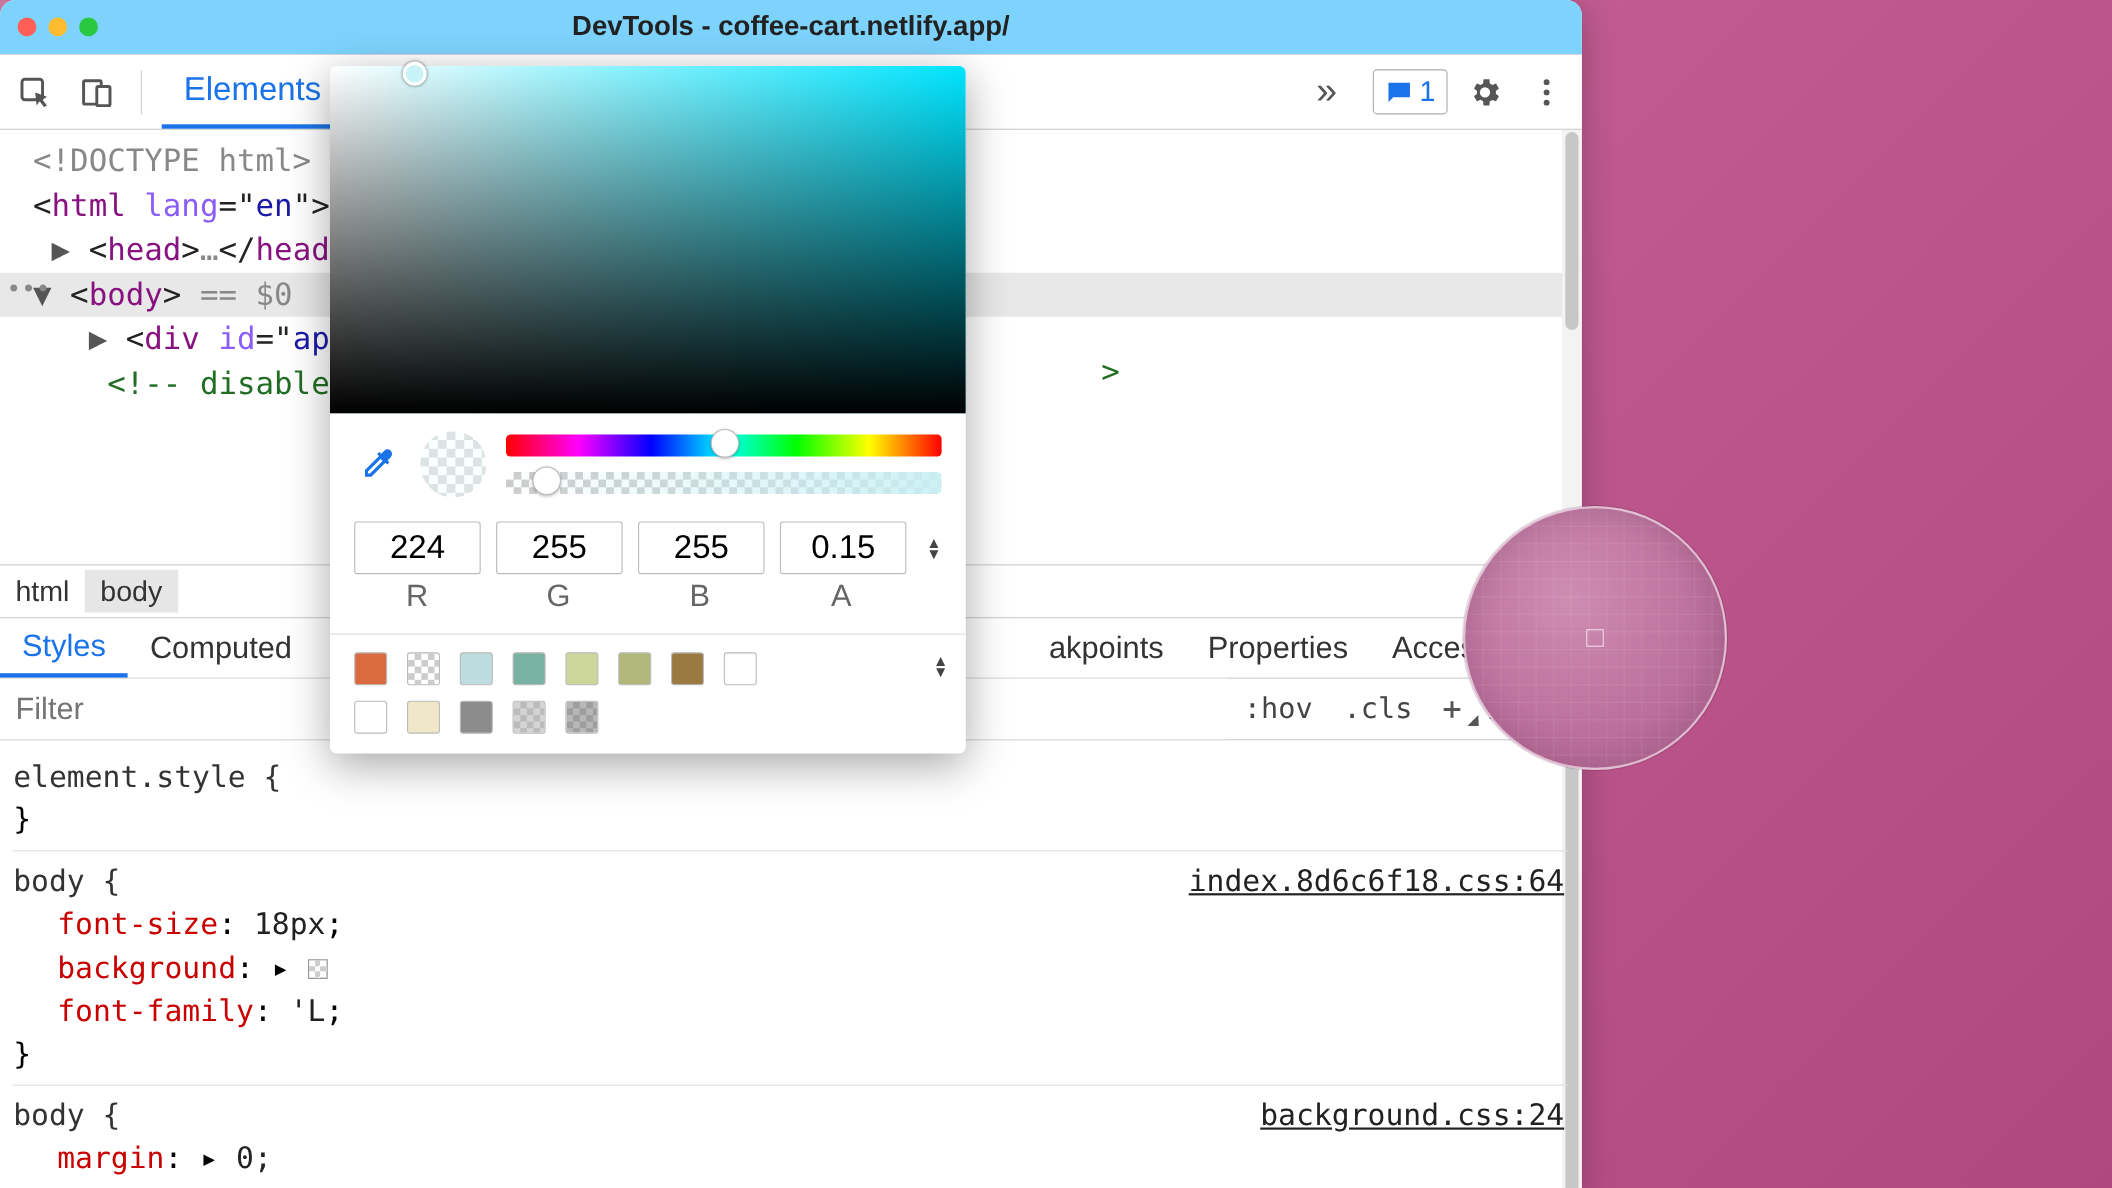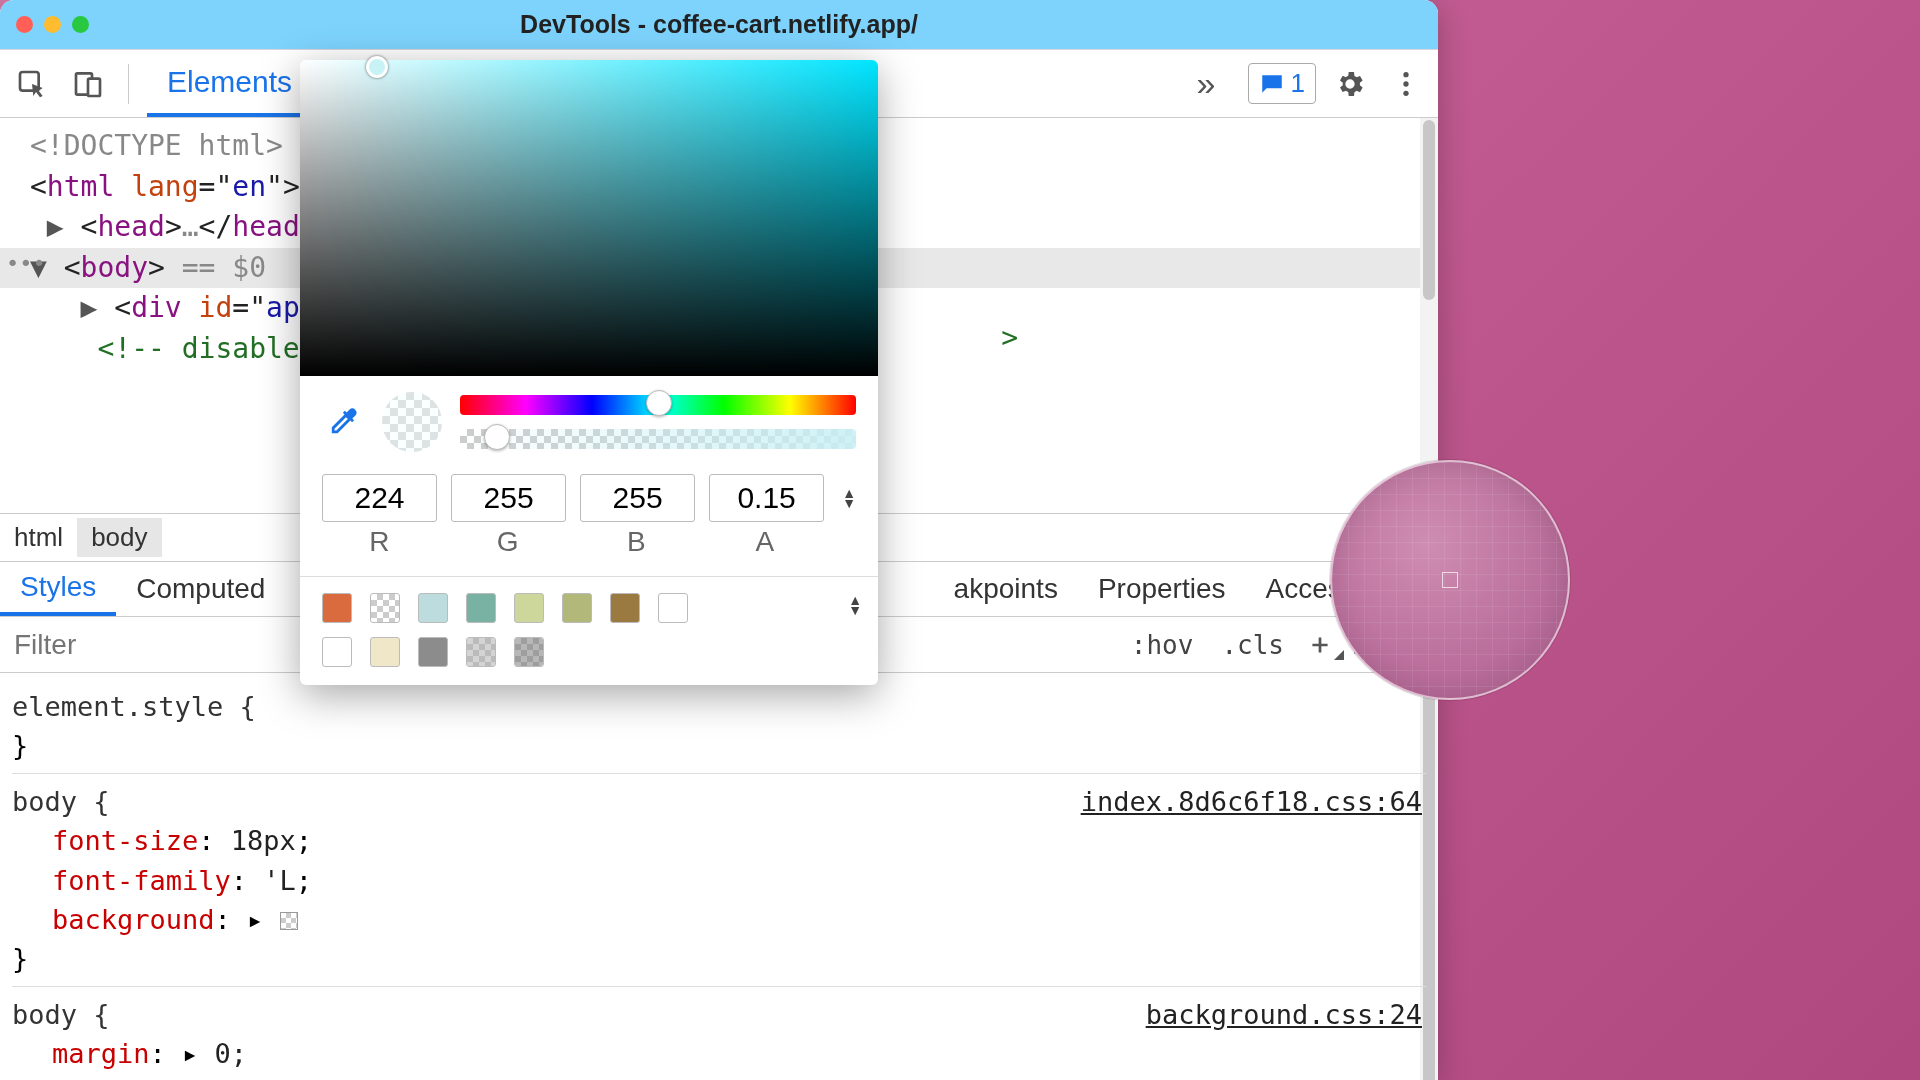--- a/index.html
+++ b/index.html
@@ -35,21 +35,21 @@
   .tab.active { color:#1a73e8; border-bottom:4px solid #1a73e8; }
   .spacer{flex:1;}
   .badge-box{border:1px solid #aaa;border-radius:4px;padding:4px 10px;display:flex;align-items:center;gap:6px;color:#1a73e8;font-size:26px;}
   .badge-box svg{width:26px;height:26px;fill:#1a73e8;}
   .gear,.kebab{color:#555;}
 
   .main { flex:1; display:flex; position:relative; overflow:hidden;}
   .dom-pane { flex:1; overflow:hidden; font-family: Menlo, Consolas, monospace; font-size:28px;}
   .dom-lines { padding: 8px 0 0 30px; line-height:1.45;}
   .dom-lines .ln{white-space:pre;}
-  .tag{color:#881280;} .attr{color:#c2410c;} .str{color:#1a1aa6;} .punc{color:#222;} .cmt{color:#236e25;} .muted{color:#888;}
+  .tag{color:#881280;} .attr{color:#8b5cf6;} .str{color:#1a1aa6;} .punc{color:#222;} .cmt{color:#236e25;} .muted{color:#888;}
   .bodyline{background:#e8e8e8; margin-left:-30px; padding-left:30px;}
   .tri{color:#555;}
   .dots{position:absolute; left:6px; color:#888; font-size:22px;}
 
   .crumb-bar{border-top:1px solid #ccc;height:48px;display:flex;align-items:center;gap:0;font-size:26px;}
   .crumb{padding:4px 14px;color:#333;}
   .crumb.sel{background:#e6e6e6;}
 
   .subtabs{height:56px;border-top:1px solid #ccc;border-bottom:1px solid #ccc;display:flex;align-items:flex-start;font-size:28px;color:#333;}
   .subtab{padding:0 20px;height:100%;display:flex;align-items:center;cursor:pointer;}
@@ -252,22 +252,22 @@
             <div class="th"></div>
           </div>
       <div class="rule">
             <div><span class="sel-txt">element.style {</span></div>
             <div>}</div>
           </div>
           <div class="rule">
             <span class="link">index.8d6c6f18.css:64</span>
             <div><span class="sel-txt">body {</span></div>
             <div style="padding-left:40px"><span class="prop">font-size</span>: <span class="val">18px</span>;</div>
+            <div style="padding-left:40px"><span class="prop">background</span>: ▸ <span class="sw"></span> <span class="val"></span></div>
             <div style="padding-left:40px"><span class="prop">font-family</span>: <span class="val">'L</span>;</div>
-            <div style="padding-left:40px"><span class="prop">background</span>: ▸ <span class="sw"></span> <span class="val"></span></div>
             <div>}</div>
           </div>
           <div class="rule">
             <span class="link">background.css:24</span>
             <div><span class="sel-txt">body {</span></div>
             <div style="padding-left:40px"><span class="prop">margin</span>: ▸ <span class="val">0;</span></div>
             <div>}</div>
           </div>
         </div>
 

